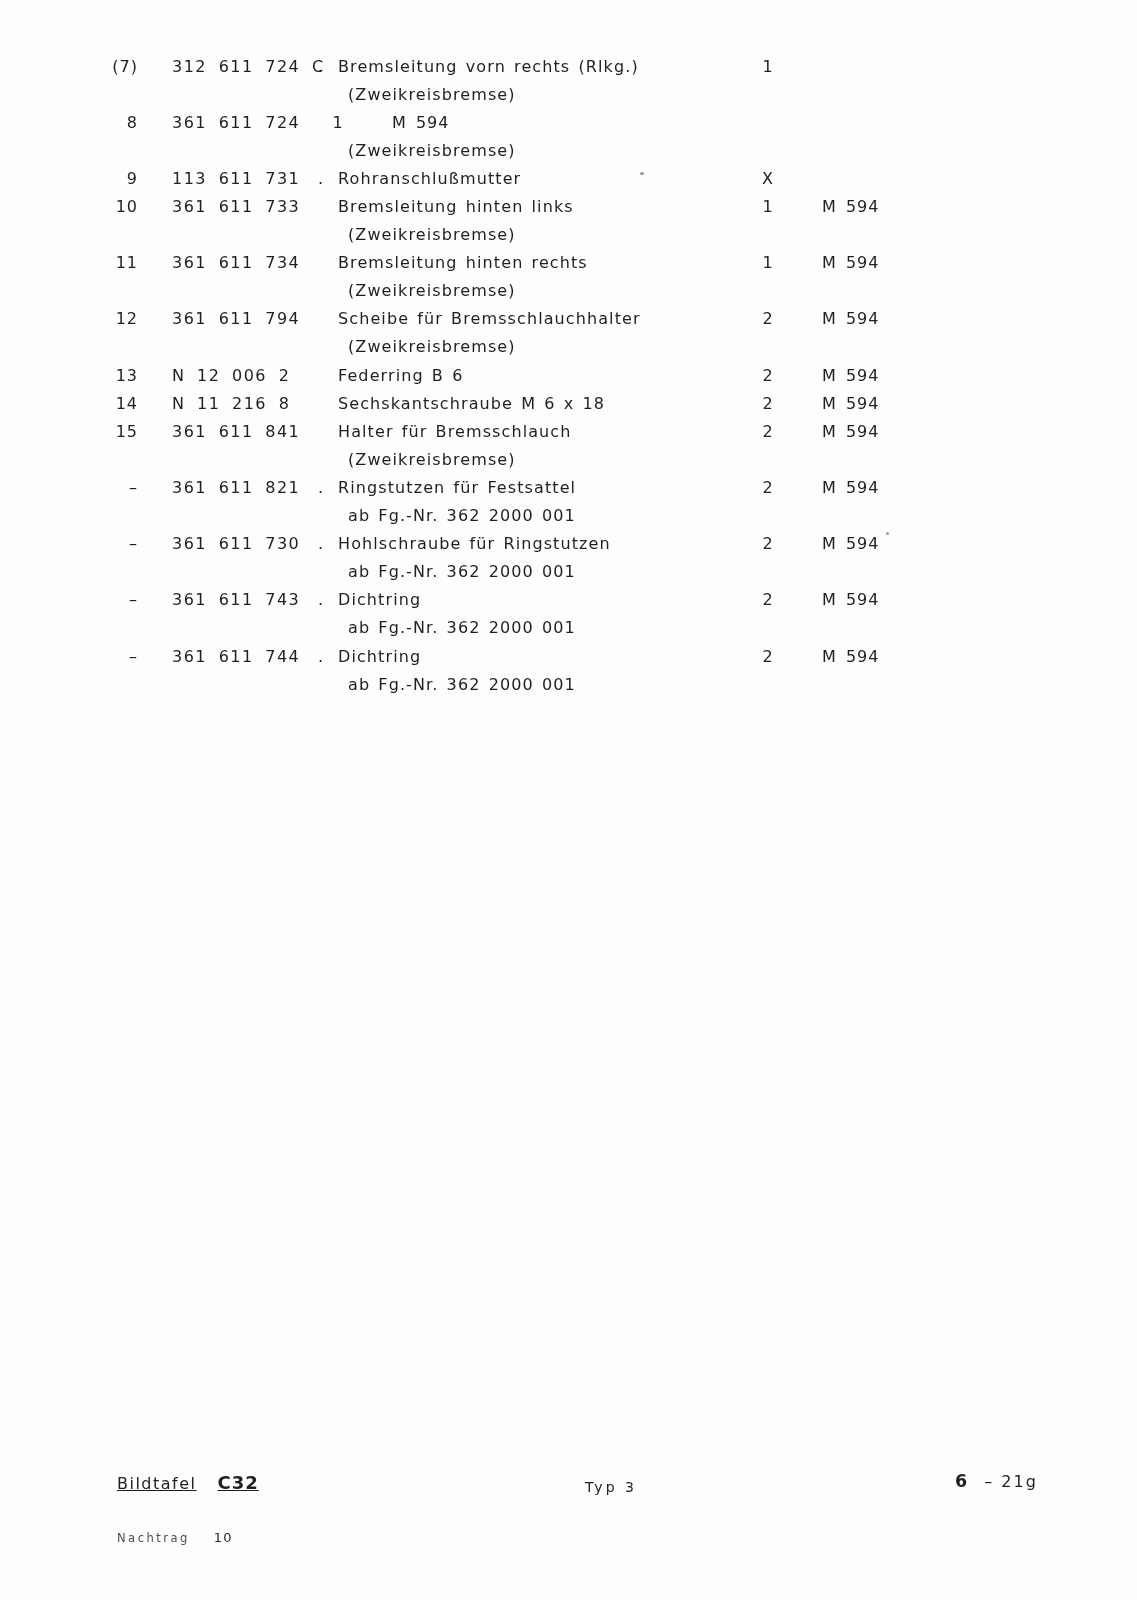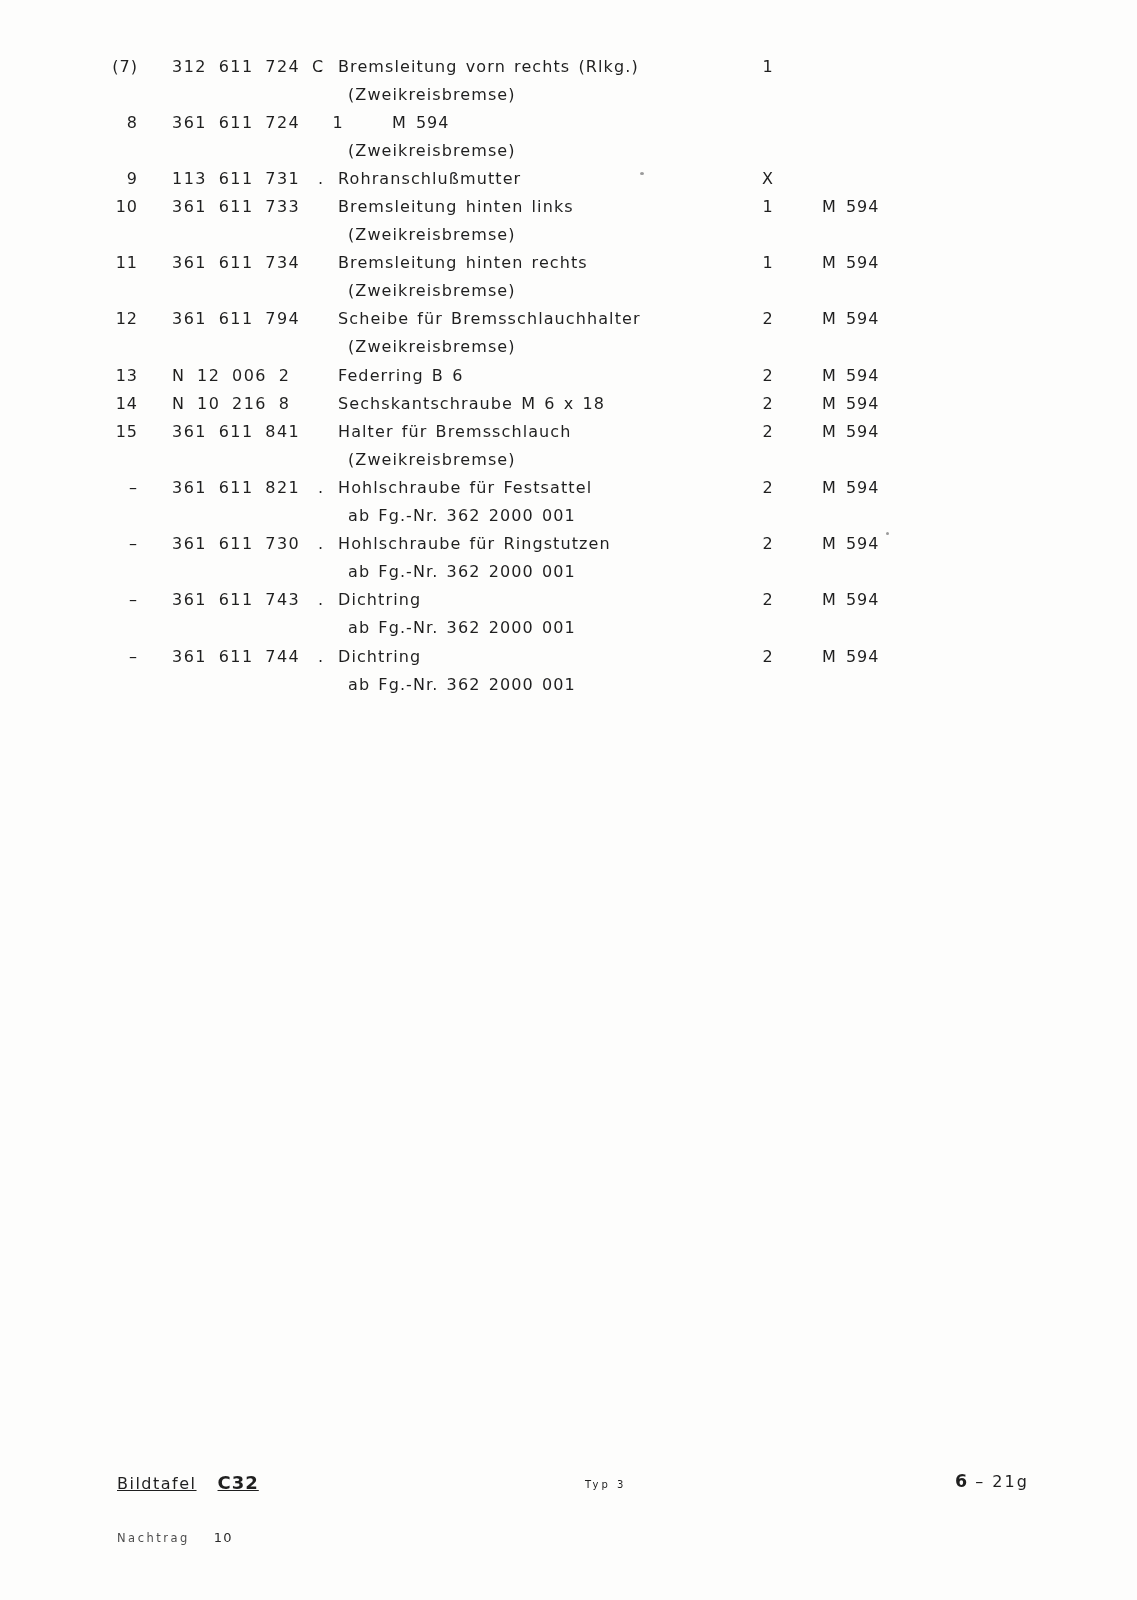--- a/index.html
+++ b/index.html
@@ -43,28 +43,28 @@
   }
   .footer-sub {
     position: absolute; left: 117px; top: 1506px;
     font-size: 11.5px; color: #4d4d4d; letter-spacing: 2.5px; margin-top: 24px;
   }
   .footer-sub .supplement-value {
     font-size: 13px; color: #2a2a2a; margin-left: 24px; letter-spacing: 1px;
   }
   .footer-center {
     position: absolute; left: 585px; top: 1479px;
-    font-size: 10px; letter-spacing: 3px;
+    font-size: 14px; letter-spacing: 3px;
   }
   .footer-right {
     position: absolute; left: 955px; top: 1471px;
     font-size: 16px;
   }
   .footer-right .page-major { font-weight: bold; font-size: 17.5px; letter-spacing: 1px; }
-  .footer-right .page-rest  { margin-left: 7px; letter-spacing: 2px; }
+  .footer-right .page-rest  { margin-left: 16px; letter-spacing: 2px; }
 
   
   .speck { position: absolute; background: #9a9a9a; border-radius: 50%; }
   .speck-a { left: 640px; top: 172px; width: 4px; height: 3px; }
   .speck-b { left: 886px; top: 532px; width: 3px; height: 3px; }
 </style>
 </head>
 <body>
 
 <div class="page">
@@ -197,21 +197,21 @@
         <span class="col sp2"></span>
         <span class="col m">M 594</span>
       </div>
 
     </div>
 
     <div class="row">
       <div class="line main-line">
         <span class="col pos">14</span>
         <span class="col sp1"></span>
-        <span class="col part">N 10 216 8</span>
+        <span class="col part">N 11 216 8</span>
         <span class="col desc"><span class="dot"></span><span class="desc-text">Sechskantschraube M 6 x 18</span></span>
         <span class="col qty">2</span>
         <span class="col sp2"></span>
         <span class="col m">M 594</span>
       </div>
 
     </div>
 
     <div class="row">
       <div class="line main-line">
@@ -232,21 +232,21 @@
         <span class="col sp2"></span>
         <span class="col m"></span>
       </div>
     </div>
 
     <div class="row">
       <div class="line main-line">
         <span class="col pos">–</span>
         <span class="col sp1"></span>
         <span class="col part">361 611 821</span>
-        <span class="col desc"><span class="dot">.</span><span class="desc-text">Hohlschraube für Festsattel</span></span>
+        <span class="col desc"><span class="dot">.</span><span class="desc-text">Ringstutzen für Festsattel</span></span>
         <span class="col qty">2</span>
         <span class="col sp2"></span>
         <span class="col m">M 594</span>
       </div>
       <div class="line note-line">
         <span class="col pos"></span>
         <span class="col sp1"></span>
         <span class="col part"></span>
         <span class="col desc"><span class="note-text">ab Fg.-Nr. 362 2000 001</span></span>
         <span class="col qty"></span>

